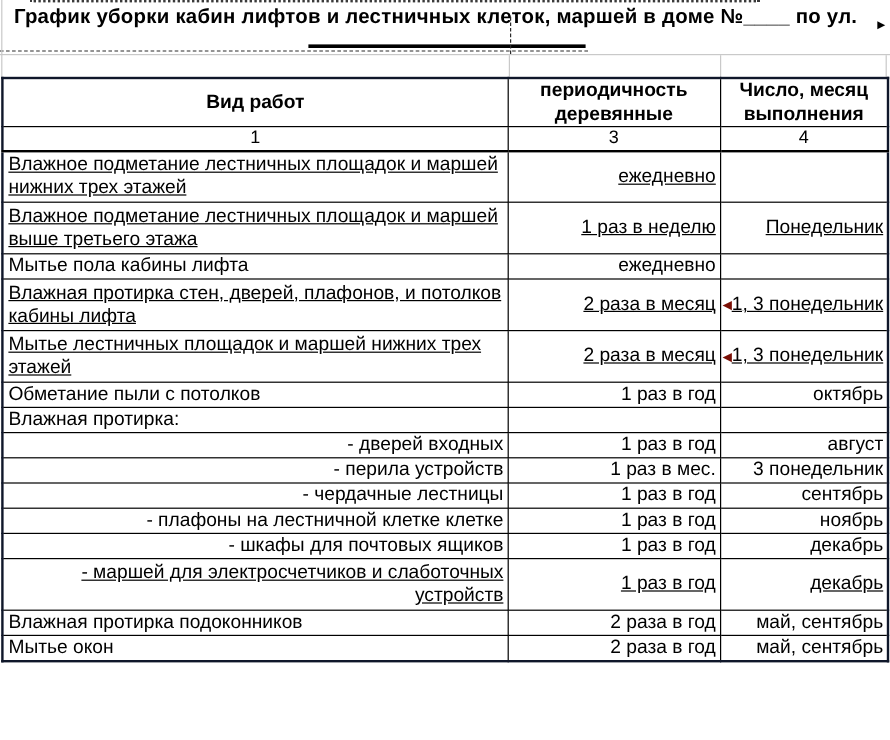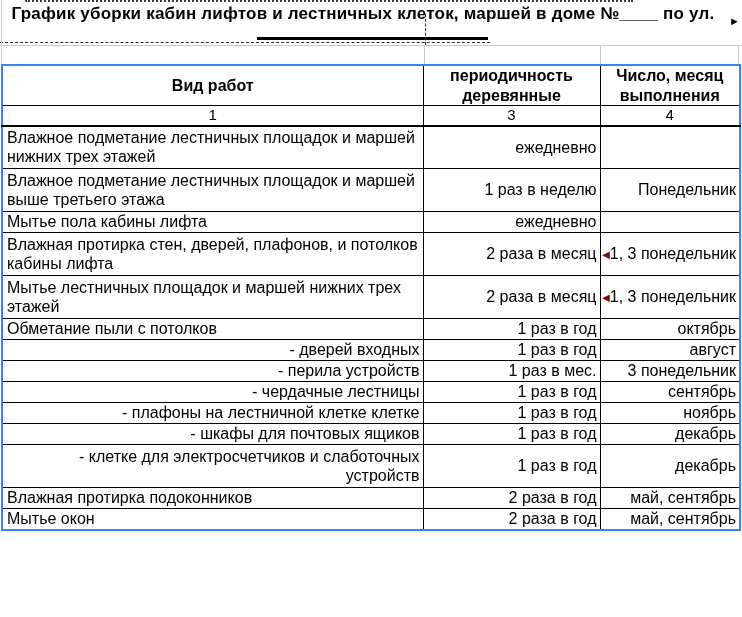--- a/index.html
+++ b/index.html
@@ -22,36 +22,36 @@
   .grid-v{position:absolute;width:0;border-left:1px solid #c9c9c9;}
   .gv-left{left:1px;top:0;height:64px;}
   .gv-c1{left:424px;top:46px;height:18px;}
   .gv-c2{left:600px;top:46px;height:18px;}
   .gv-right{left:738px;top:46px;height:18px;}
 
   
   table.schedule{
     position:absolute;left:1px;top:64px;width:738px;
     border-collapse:collapse;table-layout:fixed;
-    border:2px solid #3b82f6;
+    border:2px solid #0f172a;
   }
   .schedule col.c1{width:421px;}
   .schedule col.c2{width:177px;}
   .schedule col.c3{width:140px;}
   .schedule th,.schedule td{
     border:1px solid #000;
     font-size:16px;line-height:1.22;
     padding:0 3px;vertical-align:middle;overflow:hidden;
   }
   .schedule th{font-weight:bold;text-align:center;}
   tr.hdr{height:38px;}
   tr.num{height:20px;}
   tr.num td{border-bottom:2px solid #000;text-align:center;font-size:15px;}
   tr.h1{height:21px;}
-  tr.h2{height:43px;}
+  tr.h2{height:43px;text-decoration:underline;}
   td.work{text-align:left;padding-left:4px;}
   td.work.indent{padding-left:9px;text-align:right;}
   td.center{text-align:right;}
   td.marker-cell{position:relative;padding-left:8px;}
   .overflow-marker{
     position:absolute;left:-1px;top:50%;transform:translateY(-50%);
     color:#7a0f05;font-size:13px;line-height:1;
   }
 </style>
 </head>
@@ -114,20 +114,25 @@
       <td class="work">Мытье лестничных площадок и маршей нижних трех этажей</td>
       <td class="center">2 раза в месяц</td>
       <td class="center marker-cell"><span class="overflow-marker">◄</span><span>1, 3 понедельник</span></td>
     </tr>
     <tr class="h1">
       <td class="work">Обметание пыли с потолков</td>
       <td class="center">1 раз в год</td>
       <td class="center">октябрь</td>
     </tr>
     <tr class="h1">
+      <td class="work">Влажная протирка:</td>
+      <td class="center"></td>
+      <td class="center"></td>
+    </tr>
+    <tr class="h1">
       <td class="work indent">- дверей входных</td>
       <td class="center">1 раз в год</td>
       <td class="center">август</td>
     </tr>
     <tr class="h1">
       <td class="work indent">- перила устройств</td>
       <td class="center">1 раз в мес.</td>
       <td class="center">3 понедельник</td>
     </tr>
     <tr class="h1">
@@ -139,21 +144,21 @@
       <td class="work indent">- плафоны на лестничной клетке клетке</td>
       <td class="center">1 раз в год</td>
       <td class="center">ноябрь</td>
     </tr>
     <tr class="h1">
       <td class="work indent">- шкафы для почтовых ящиков</td>
       <td class="center">1 раз в год</td>
       <td class="center">декабрь</td>
     </tr>
     <tr class="h2">
-      <td class="work indent">- клетке для электросчетчиков и слаботочных устройств</td>
+      <td class="work indent">- маршей для электросчетчиков и слаботочных устройств</td>
       <td class="center">1 раз в год</td>
       <td class="center">декабрь</td>
     </tr>
     <tr class="h1">
       <td class="work">Влажная протирка подоконников</td>
       <td class="center">2 раза в год</td>
       <td class="center">май, сентябрь</td>
     </tr>
     <tr class="h1">
       <td class="work">Мытье окон</td>

